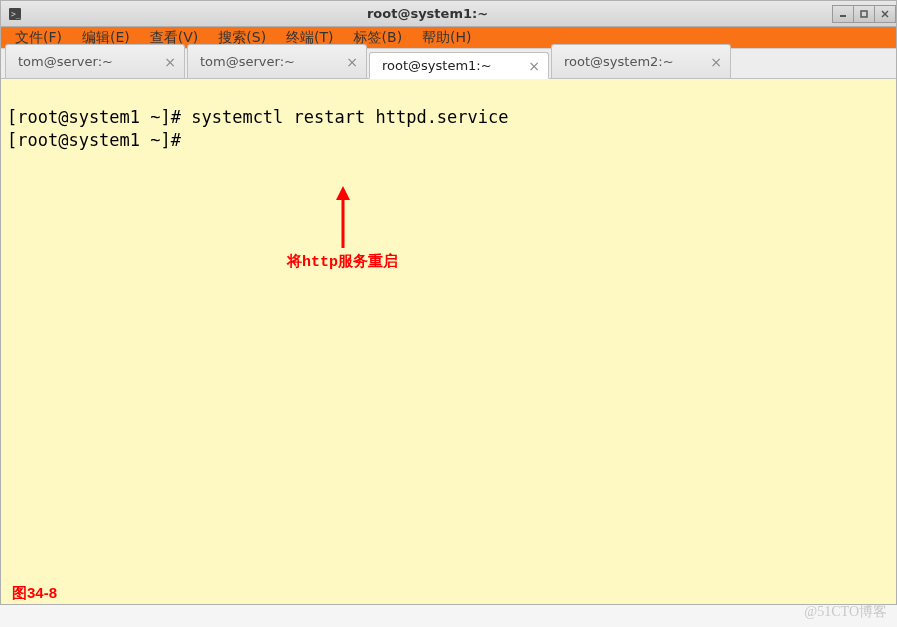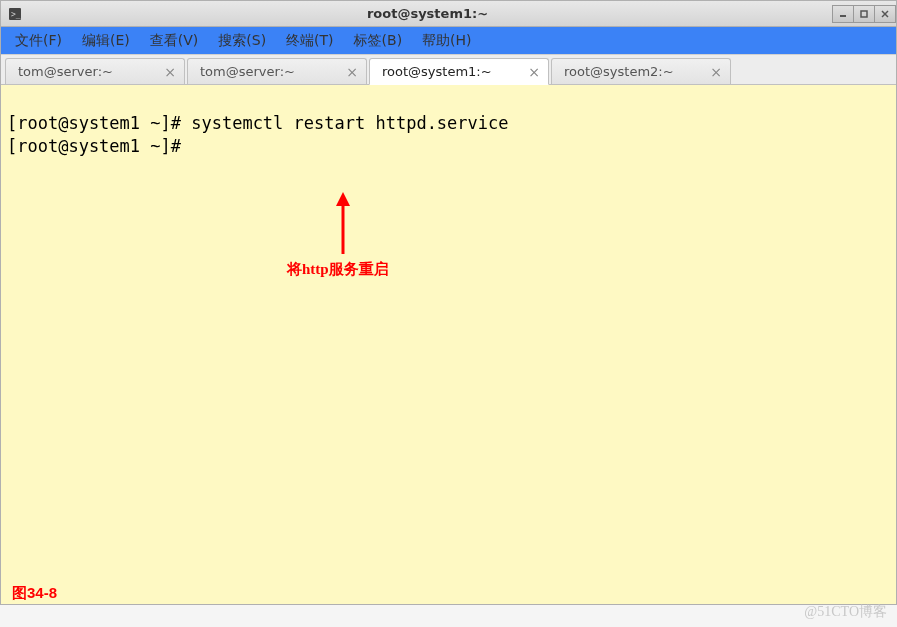--- a/index.html
+++ b/index.html
@@ -55,22 +55,22 @@
       display: flex;
       align-items: center;
       justify-content: center;
       font-size: 11px;
       color: #555;
       cursor: pointer;
       margin-left: -1px;
     }
     .window-btn:first-child { margin-left: 0; }
     .menubar {
-      height: 28px;
-      background: #3b82f6;
+      height: 22px;
+      background: #f97316;
       border-bottom: 1px solid #d0d0d0;
       display: flex;
       align-items: center;
       padding: 0 8px;
       gap: 8px;
     }
     .menu-item {
       padding: 4px 6px;
       color: #333;
       font-size: 14px;
@@ -91,21 +91,21 @@
       border: 1px solid #c0c0c0;
       border-bottom: none;
       background: linear-gradient(to bottom, #f0f0f0, #e3e3e3);
       border-radius: 3px 3px 0 0;
       margin-right: 2px;
       color: #555;
       font-size: 13px;
       min-width: 180px;
       justify-content: space-between;
       cursor: pointer;
-      height: 26px;
+      height: 34px;
     }
     .tab.active {
       background: #ffffff;
       border-bottom: 1px solid #ffffff;
       margin-bottom: -1px;
       color: #222;
       height: 27px;
     }
     .tab-close {
       color: #888;
@@ -129,21 +129,21 @@
       position: absolute;
       left: 332px;
       top: 107px;
       pointer-events: none;
     }
     .annotation-text {
       position: absolute;
       left: 286px;
       top: 174px;
       color: #ff0000;
-      font-family: Liberation Serif, serif;
+      font-family: Liberation Mono, monospace;
       font-size: 15px;
       font-weight: bold;
       pointer-events: none;
     }
     .figure-label {
       position: absolute;
       left: 12px;
       bottom: 24px;
       color: #ff0000;
       font-family: "Microsoft YaHei", sans-serif;

